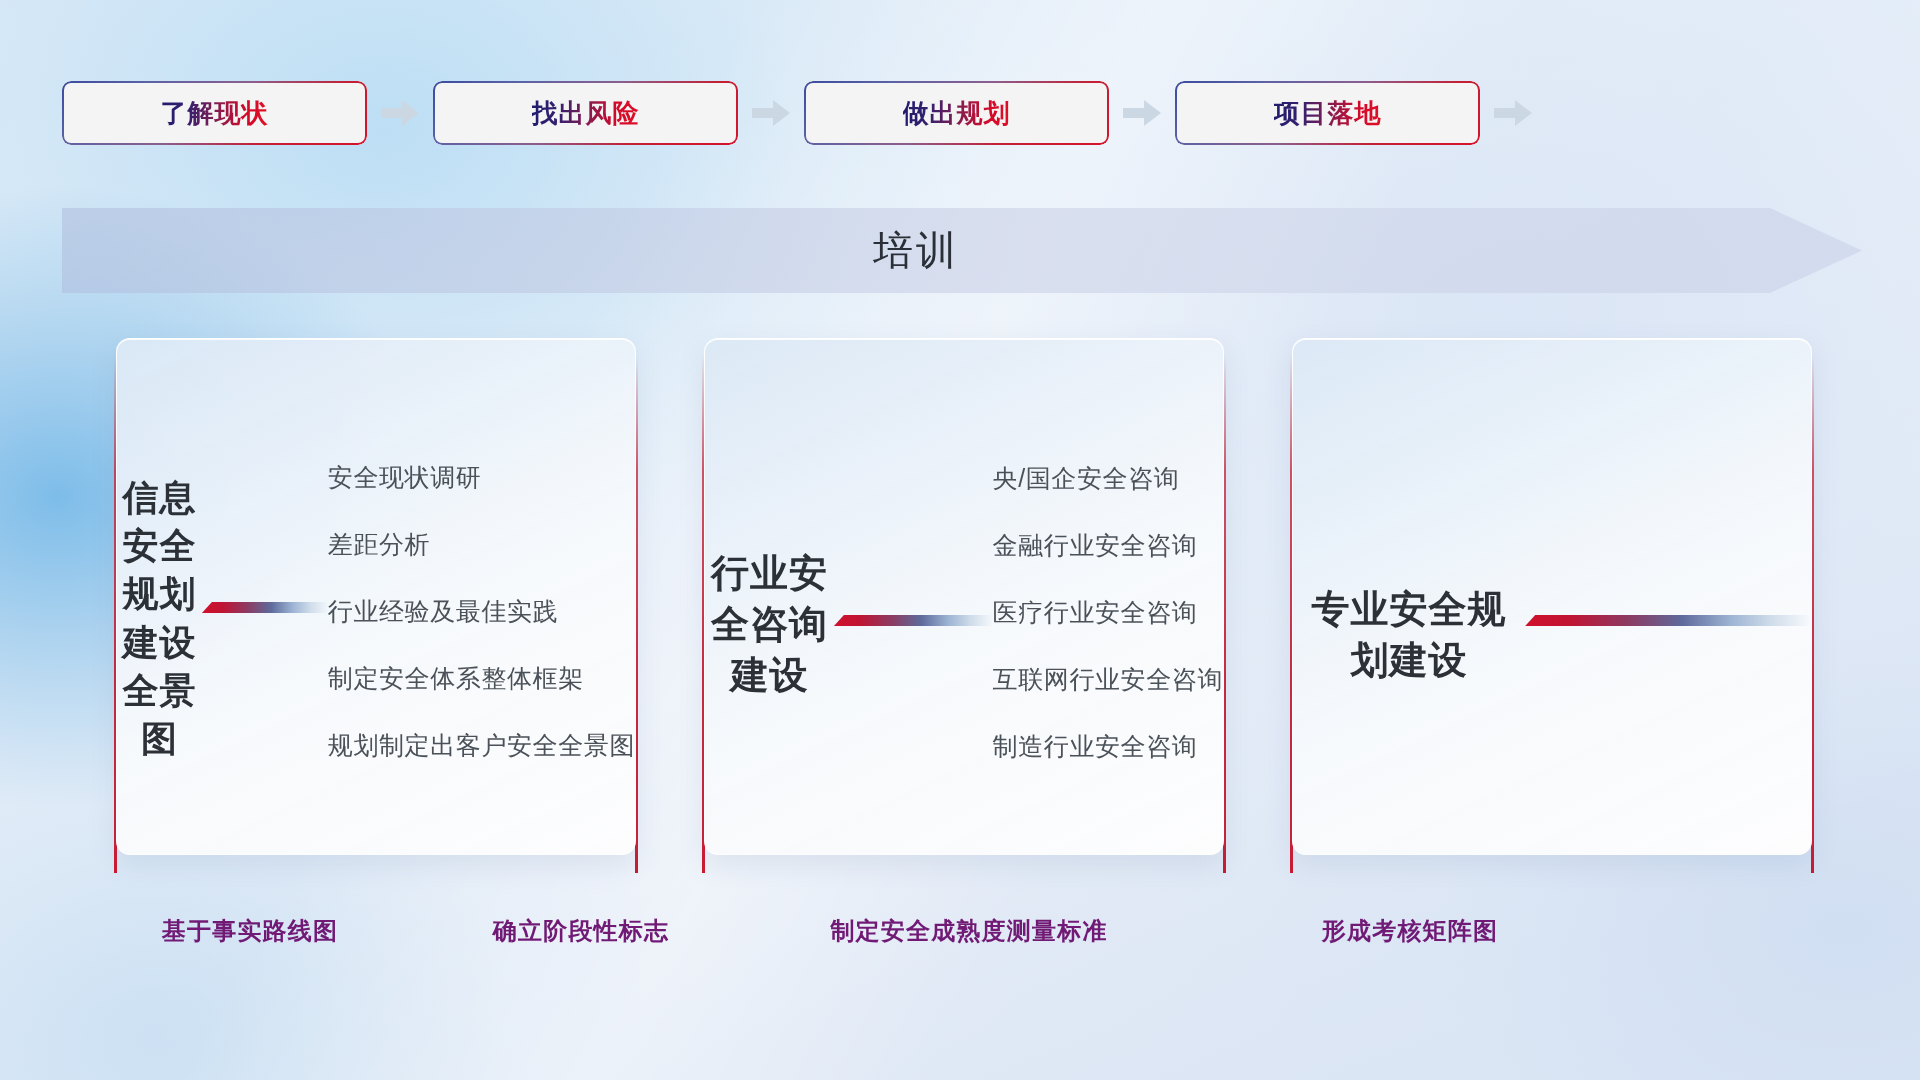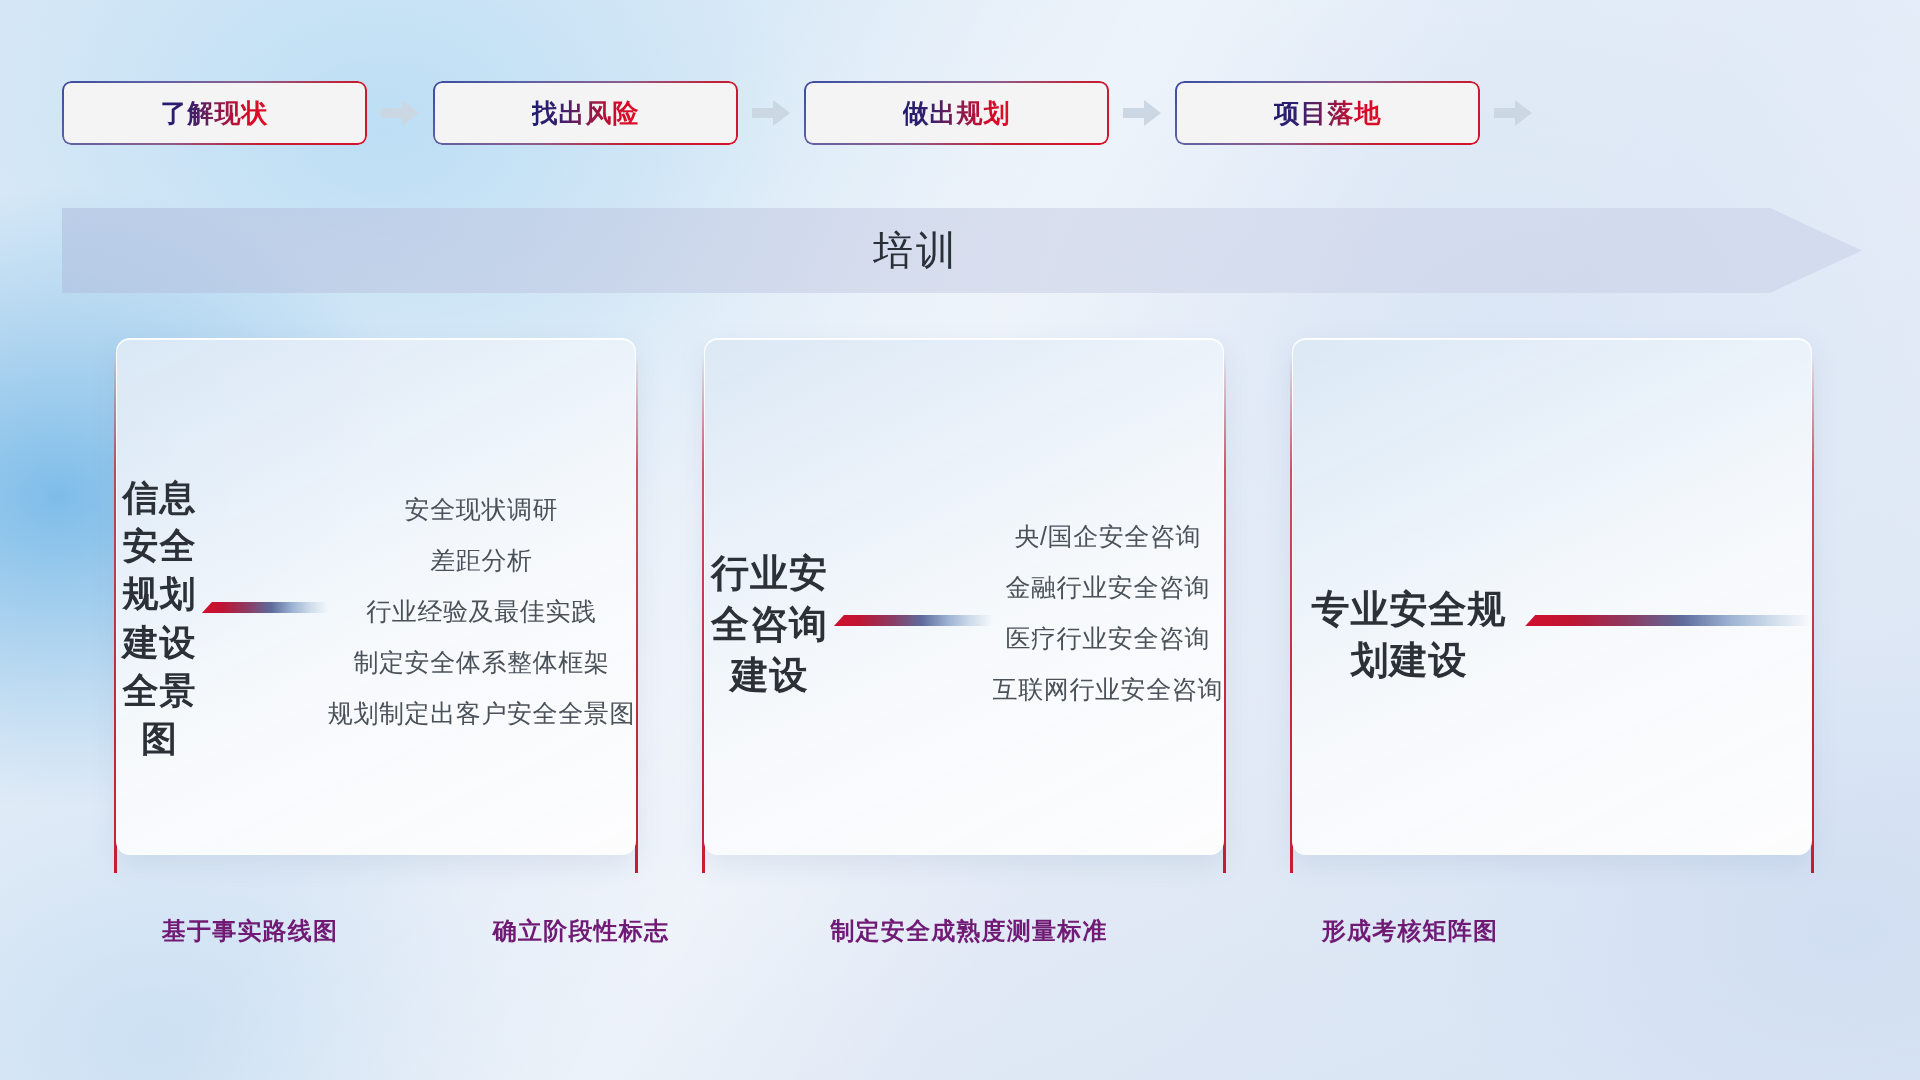--- a/index.html
+++ b/index.html
@@ -150,22 +150,21 @@
     width: 384px;
     height: 11px;
     background: linear-gradient(90deg, #d0102c 0%, #c01433 16%, #8c3a62 36%, #5e6b9c 55%, #9db4d4 72%, #cfdcea 86%, rgba(222,232,243,0) 100%);
     clip-path: polygon(10px 0, 100% 0, 100% 100%, 0 100%);
   }
   .card-list {
     margin-top: 30px;
     width: 100%;
     display: flex;
     flex-direction: column;
-    align-items: center;
-    gap: 0;
+    gap: 16px;
   }
   .card-list-item {
     font-size: 25px;
     color: #4a5158;
     line-height: 51px;
     letter-spacing: 0.6px;
     white-space: nowrap;
   }
 
   
@@ -268,20 +267,21 @@
     <div class="card-edge l"></div>
     <div class="card-edge r"></div>
     <div class="card">
       <div class="card-title">行业安全咨询建设</div>
       <div class="card-divider"></div>
       <div class="card-list">
         <div class="card-list-item">央/国企安全咨询</div>
         <div class="card-list-item">金融行业安全咨询</div>
         <div class="card-list-item">医疗行业安全咨询</div>
         <div class="card-list-item">互联网行业安全咨询</div>
+        <div class="card-list-item">制造行业安全咨询</div>
       </div>
     </div>
   </div>
 
   <div class="card-wrap c3">
     <div class="card-edge l"></div>
     <div class="card-edge r"></div>
     <div class="card">
       <div class="card-title">专业安全规划建设</div>
       <div class="card-divider"></div>

